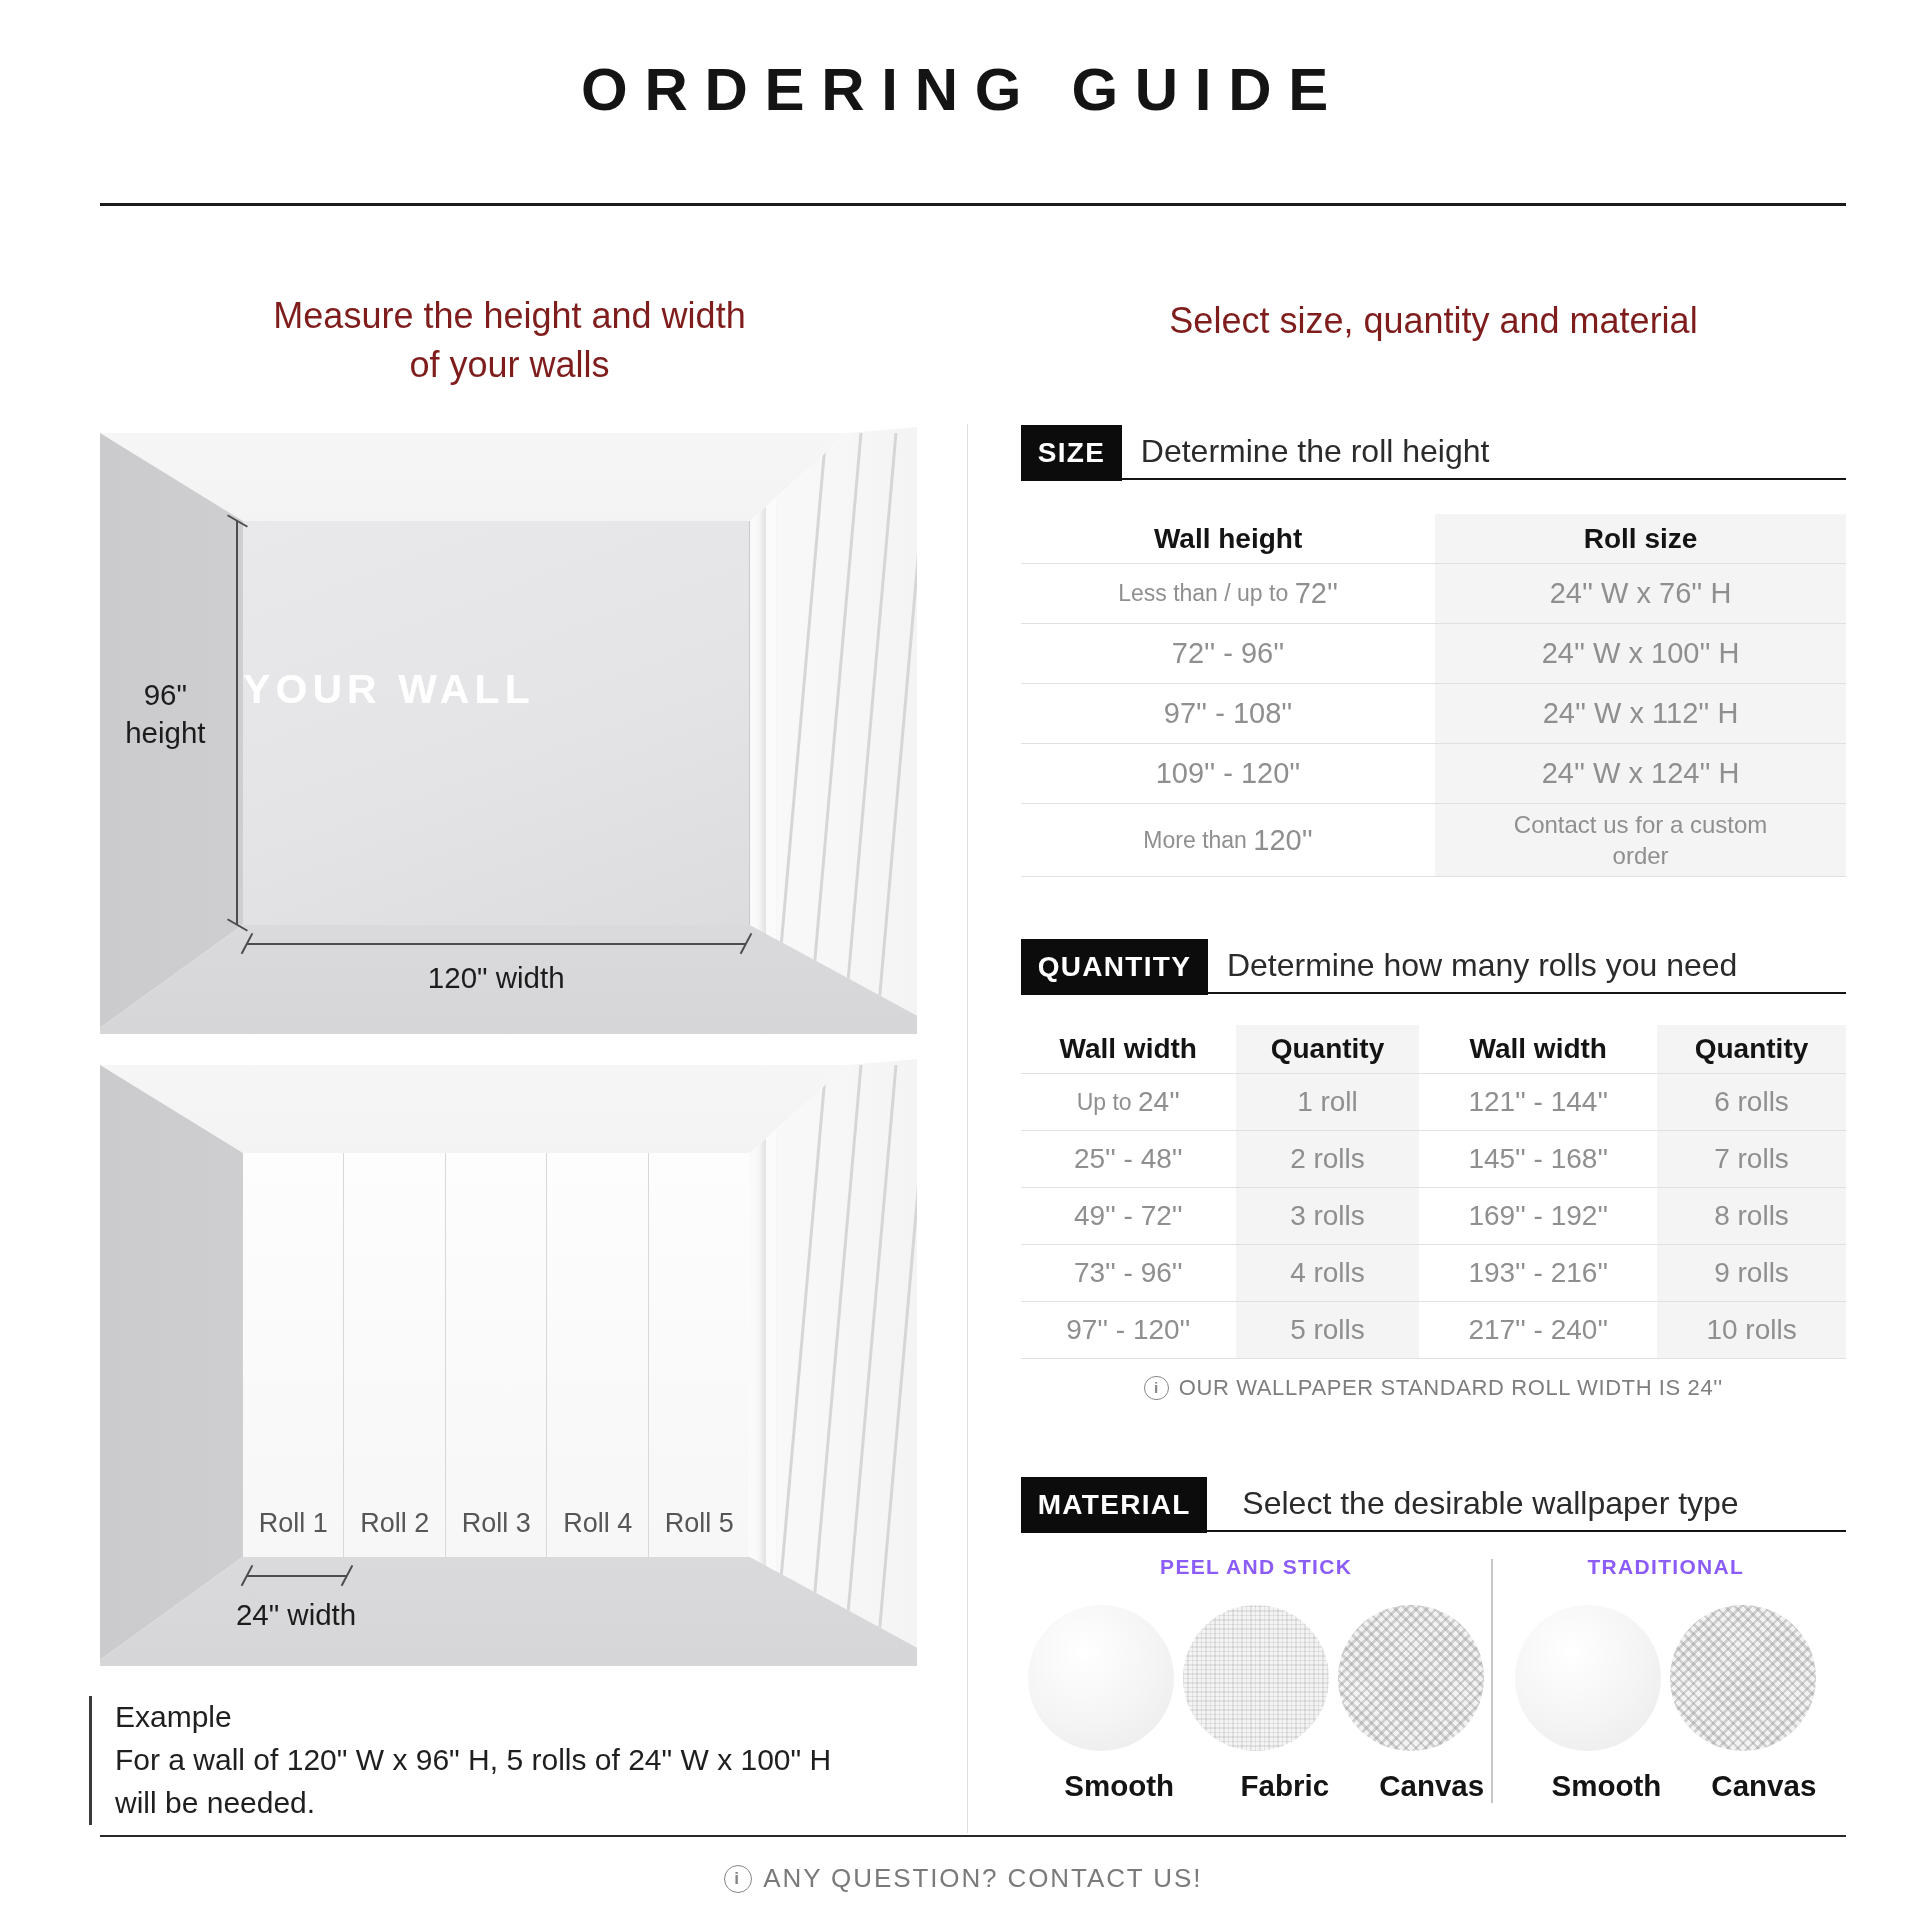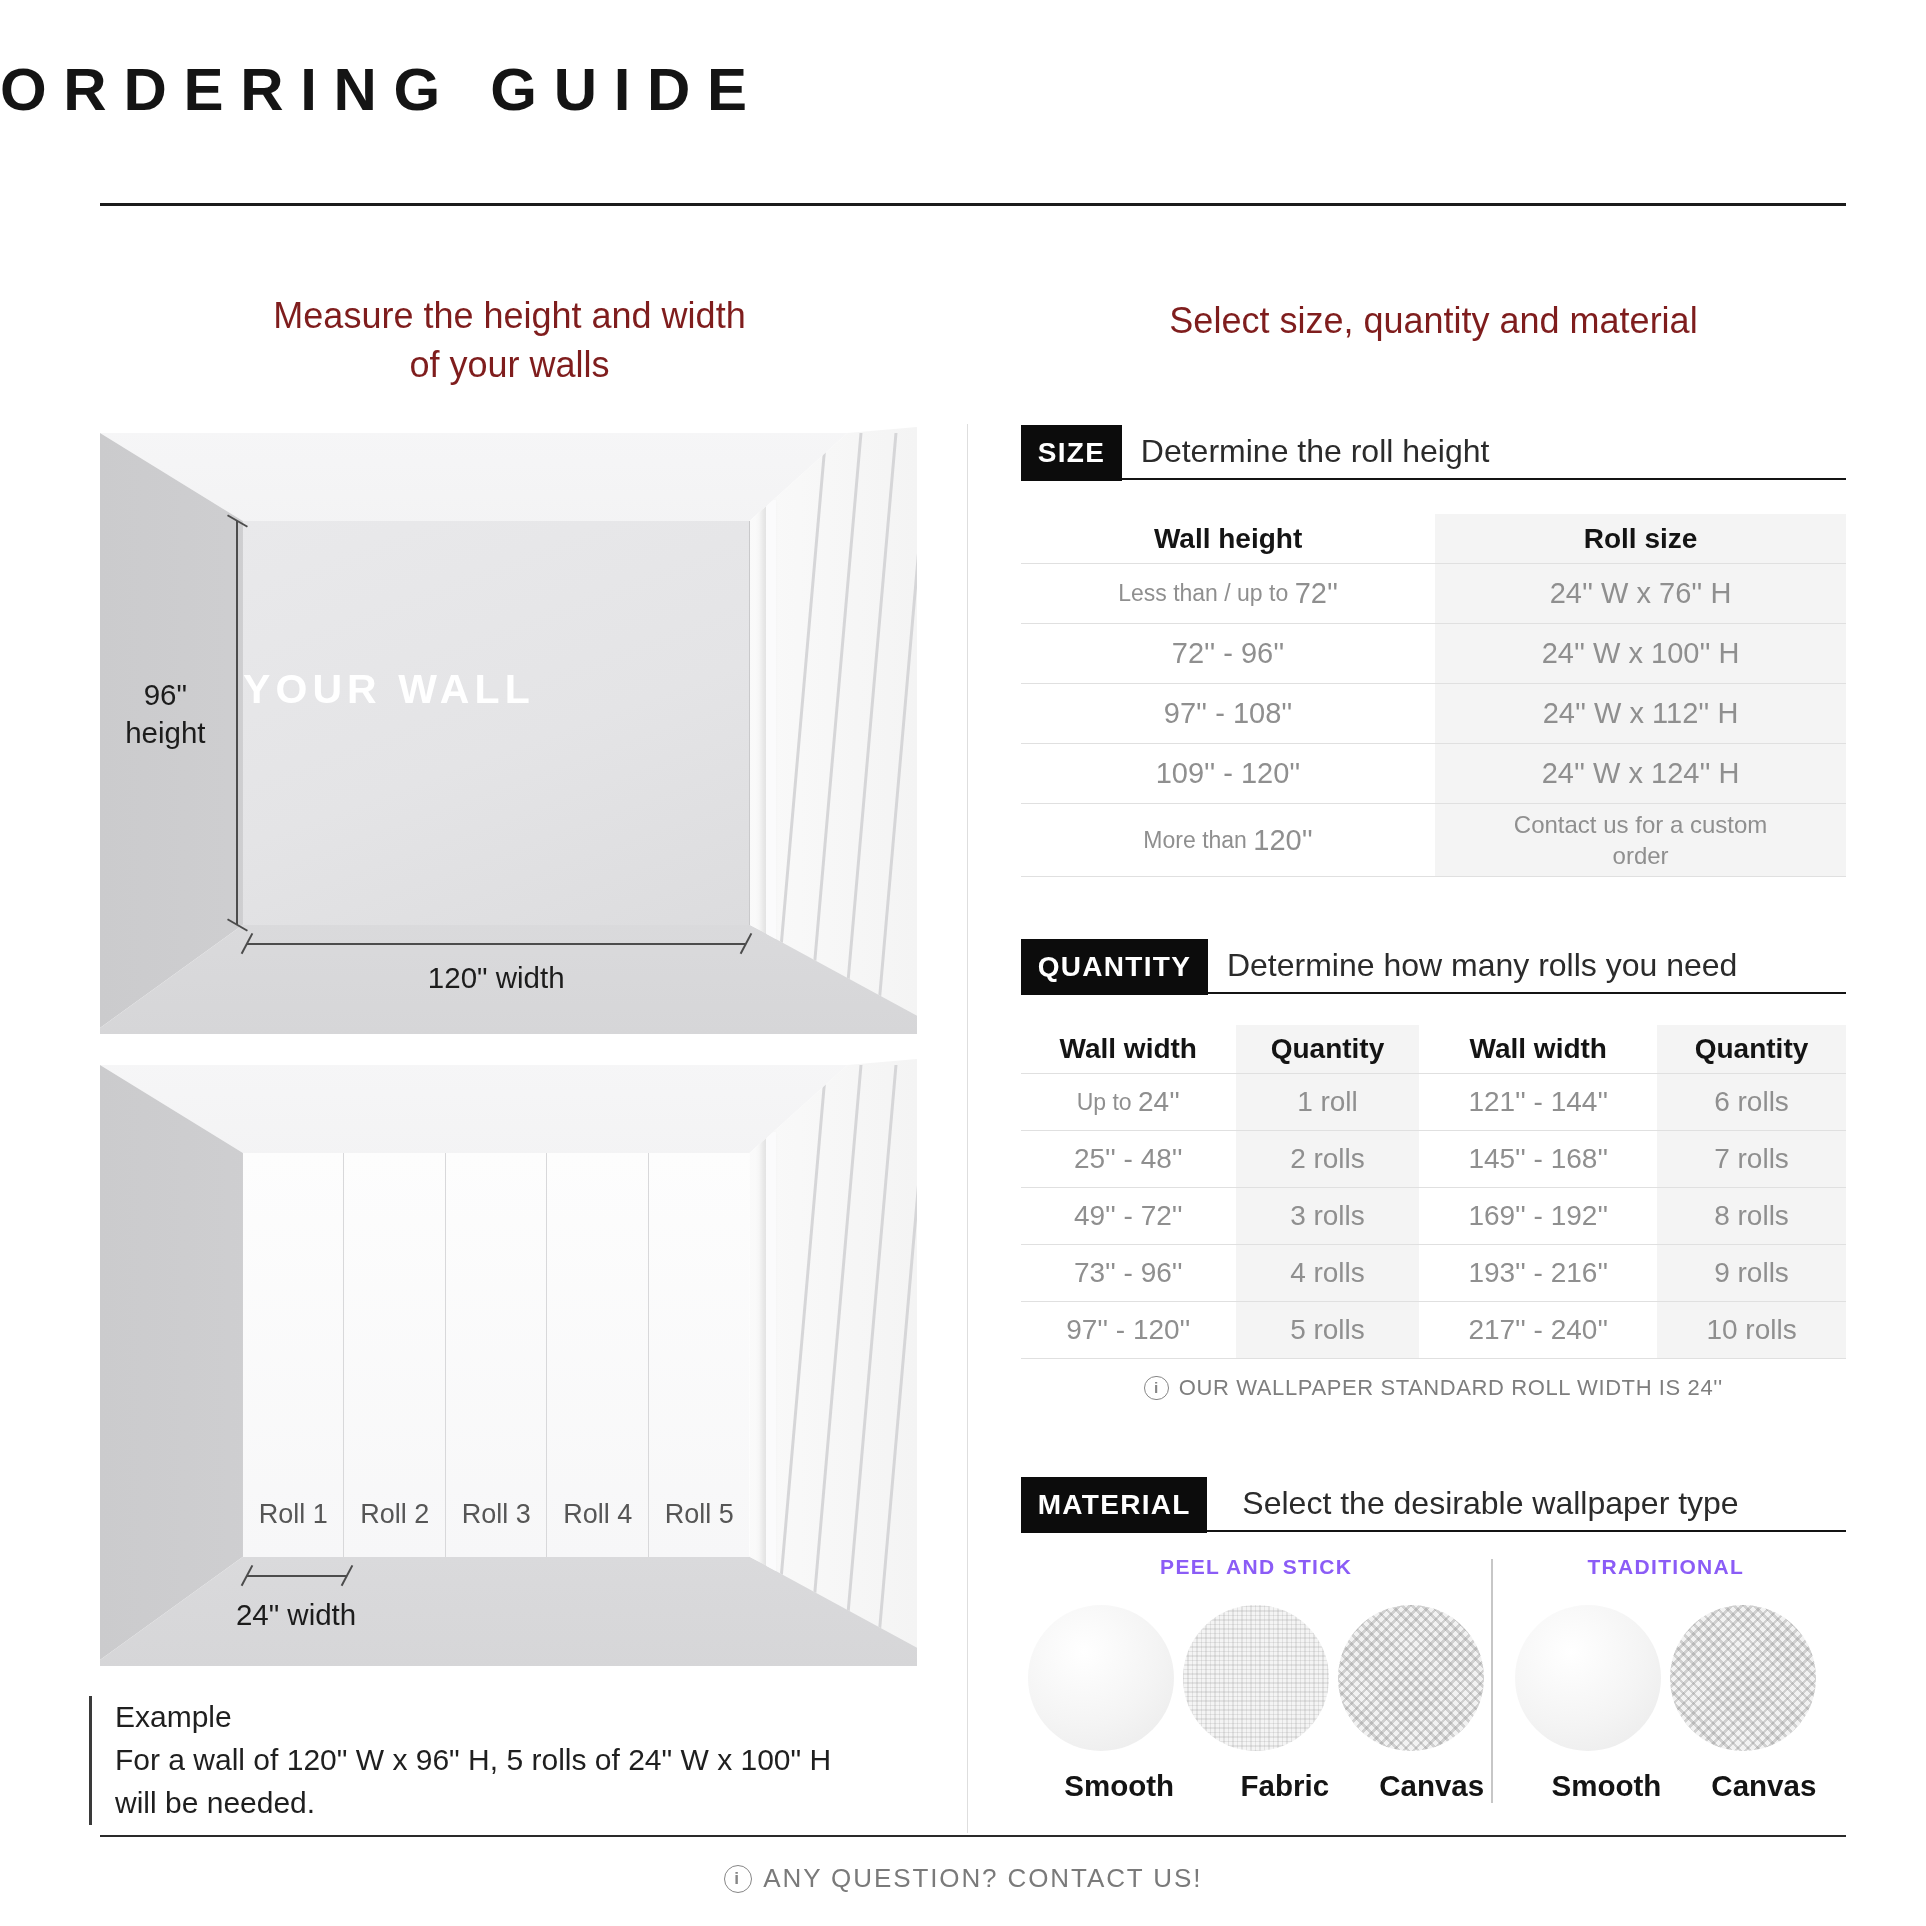--- a/index.html
+++ b/index.html
@@ -1,20 +1,20 @@
 <!DOCTYPE html>
 <html style="font-size:10.3px"><head>
 <meta charset="utf-8">
 <style>
   * { margin:0; padding:0; box-sizing:border-box; }
   body { background:#ffffff; font-family:"Liberation Sans", sans-serif; }
   .page { position:relative; width:1926px; height:1926px; background:#ffffff; overflow:hidden; color:#1c1c1c; }
 
   
-  .main-title { position:absolute; top:55px; left:0; width:100%; 
+  .main-title { position:absolute; top:55px; left:0; width:100%; text-align:center;
     font-size:60px; font-weight:600; letter-spacing:16.7px; color:#141414; }
   .title-rule { position:absolute; top:203px; left:100px; width:1746px; height:2.6px; background:#1b1b1b; }
   .col-divider { position:absolute; left:967px; top:424px; width:1.3px; height:1409px; background:#dedede; }
 
   
   .col-heading { position:absolute; text-align:center; font-size:36px; font-weight:500; color:#7f1d1d; line-height:1.35; }
   .left-heading { left:100px; top:292px; width:819px; }
   .right-heading { left:1021px; top:297px; width:825px; }
 
   
@@ -35,21 +35,21 @@
   .back-wall { position:absolute; left:17.5%; top:15.5%; width:62%; height:66.5%;
     background:linear-gradient(160deg,#e9e9eb 0%,#e4e4e6 55%,#dcdcde 100%);
     border-right:1.3px solid #cscscs; border-right:1.3px solid #c9c9cb; }
   .your-wall { position:absolute; left:0; top:36%; width:100%; 
     font-size:41px; font-weight:700; letter-spacing:5.1px; color:#ffffff; }
   
   .panels { position:absolute; left:17.5%; top:15.5%; width:62%; height:66.5%; display:flex; }
   .panel { position:relative; flex:1 1 0; background:linear-gradient(180deg,#fdfdfd 0%,#f7f7f8 100%);
     border-right:1.3px solid #d8d8da; }
   .panel:last-child { border-right:none; }
-  .panel-label { position:absolute; bottom:27px; left:0; width:100%; text-align:center;
+  .panel-label { position:absolute; bottom:18px; left:0; width:100%; text-align:center;
     font-size:27px; color:#565656; font-weight:500; }
   
   .v-measure { position:absolute; left:16.7%; top:15.5%; width:1.9px; height:66.5%; background:#4c4c4c; }
   .v-measure::before, .v-measure::after { content:""; position:absolute; left:-10.3px; width:23px; height:1.9px;
     background:#4c4c4c; transform:rotate(30deg); }
   .v-measure::before { top:-1.3px; } .v-measure::after { bottom:-1.3px; }
   .h-measure { position:absolute; top:85%; height:1.9px; background:#4c4c4c; }
   .h-measure::before, .h-measure::after { content:""; position:absolute; top:-11px; width:1.9px; height:23px;
     background:#4c4c4c; transform:rotate(28deg); }
   .h-measure::before { left:-1.3px; } .h-measure::after { right:-1.3px; }

